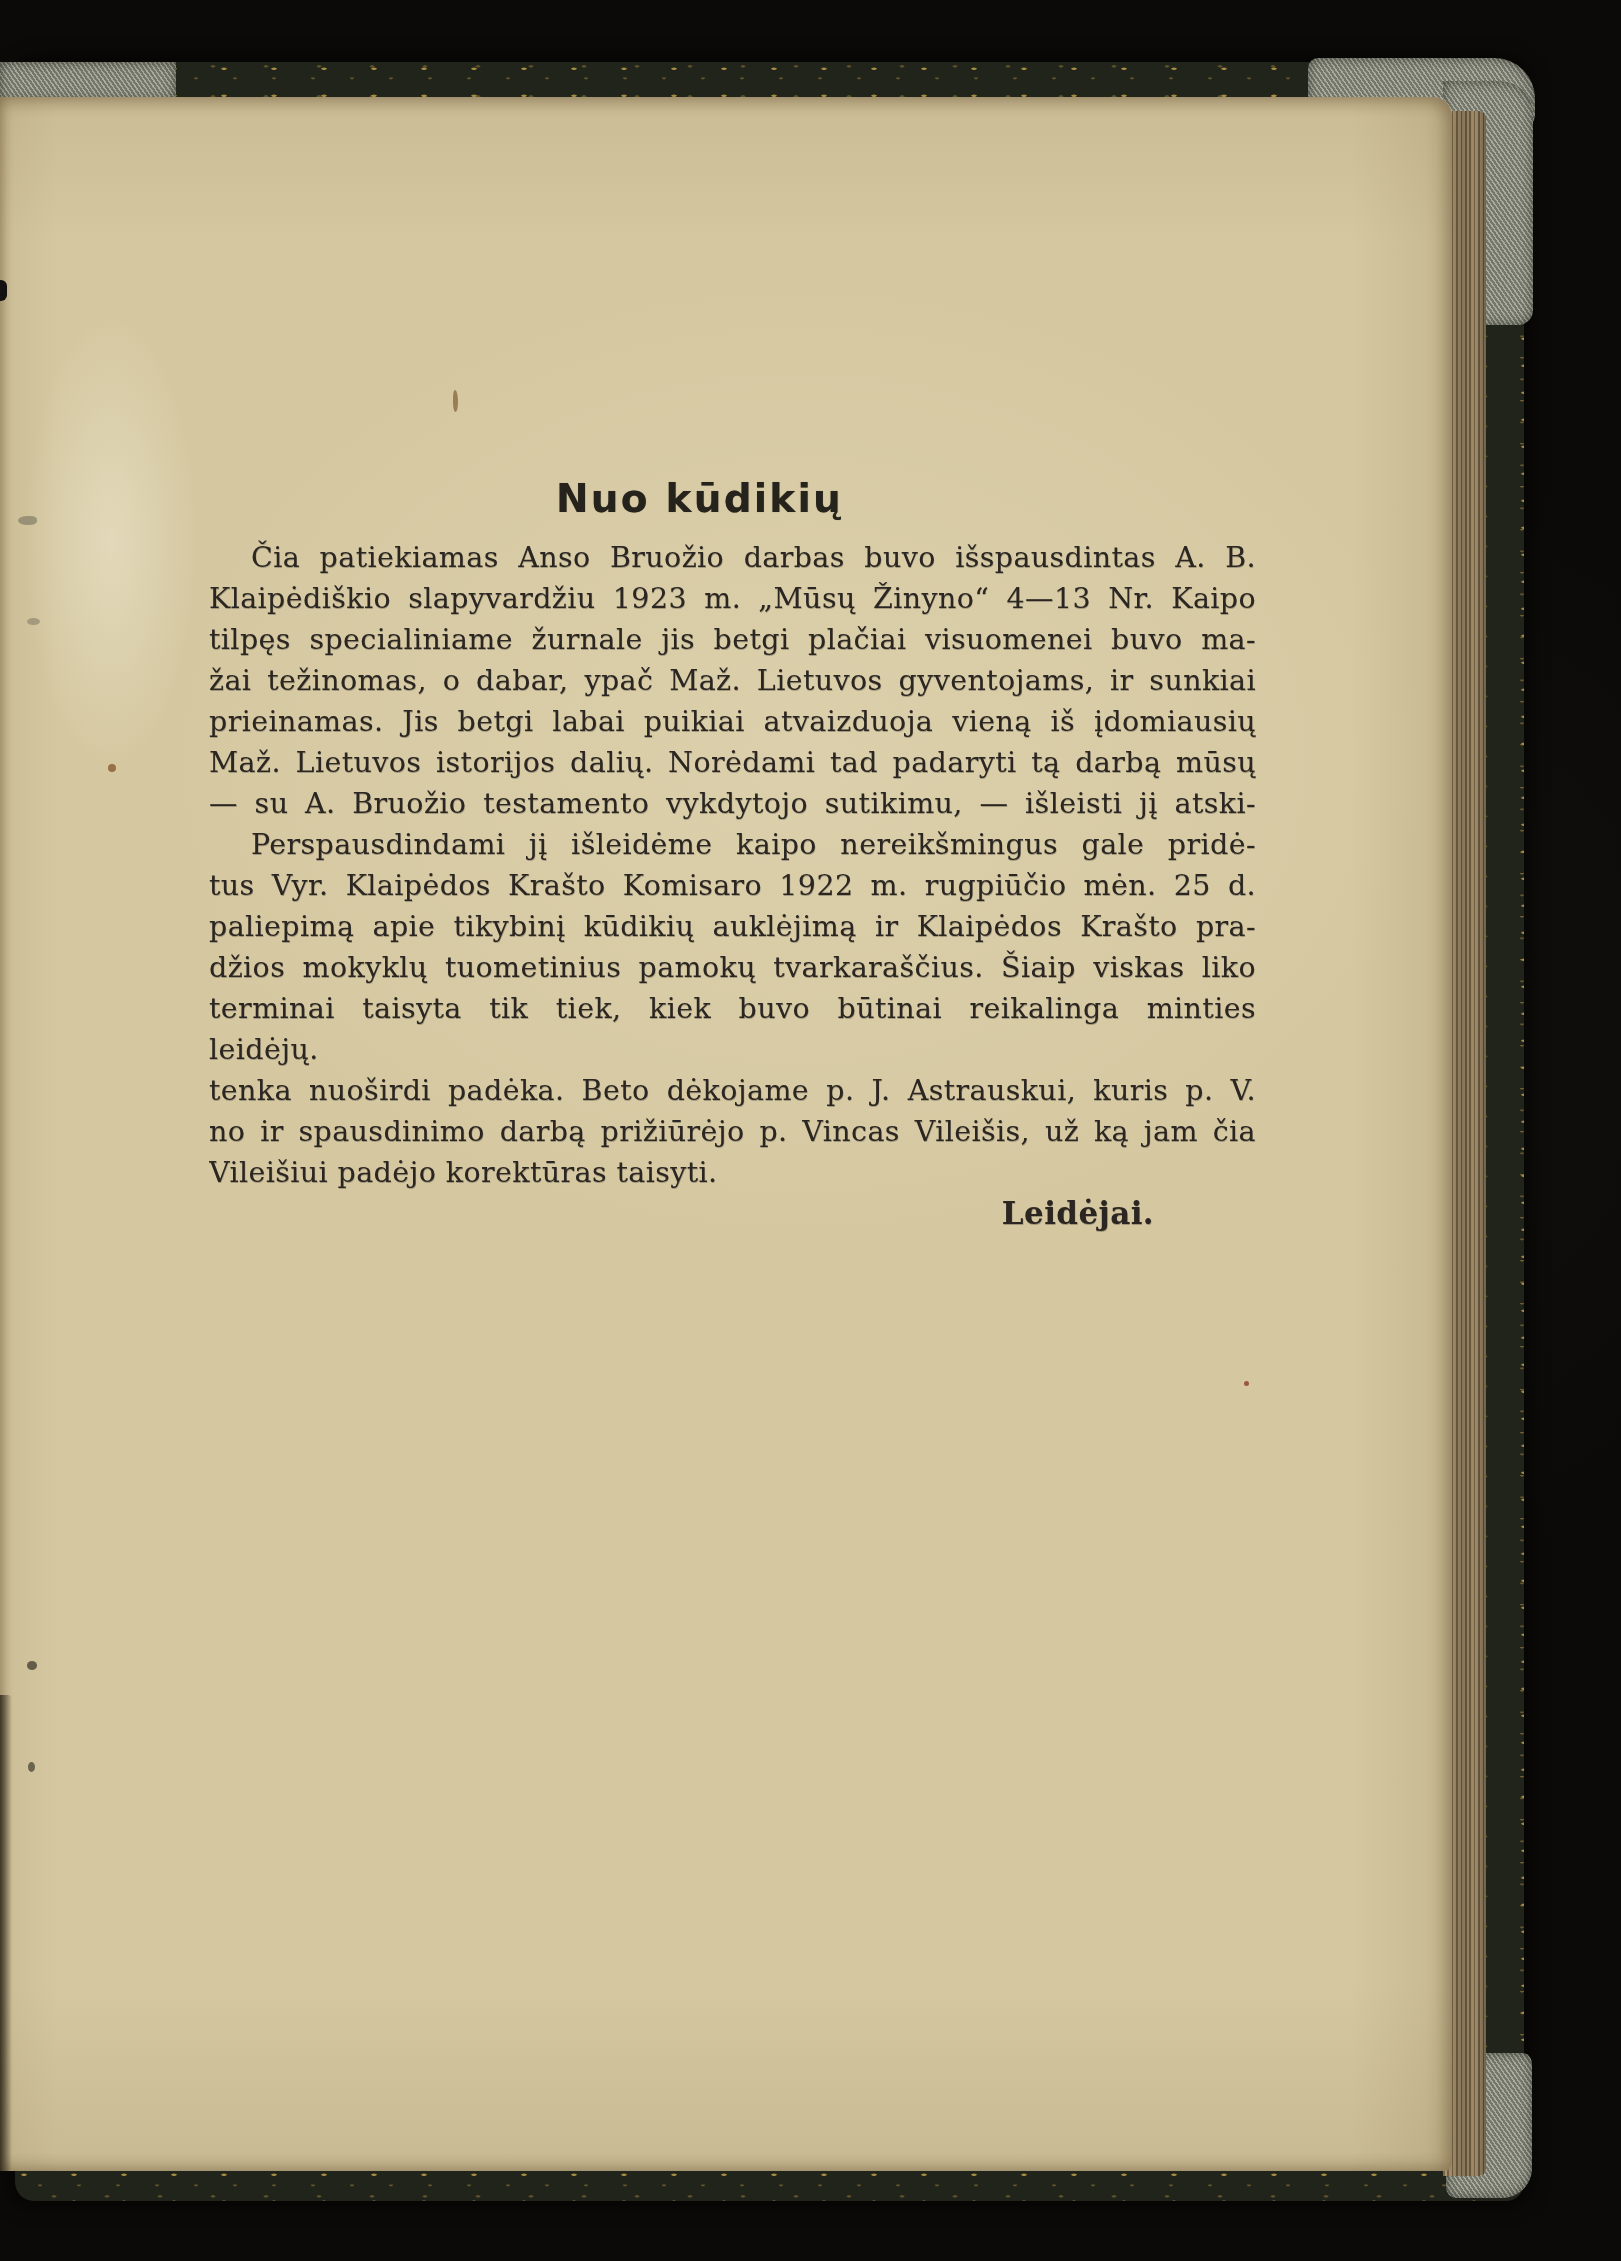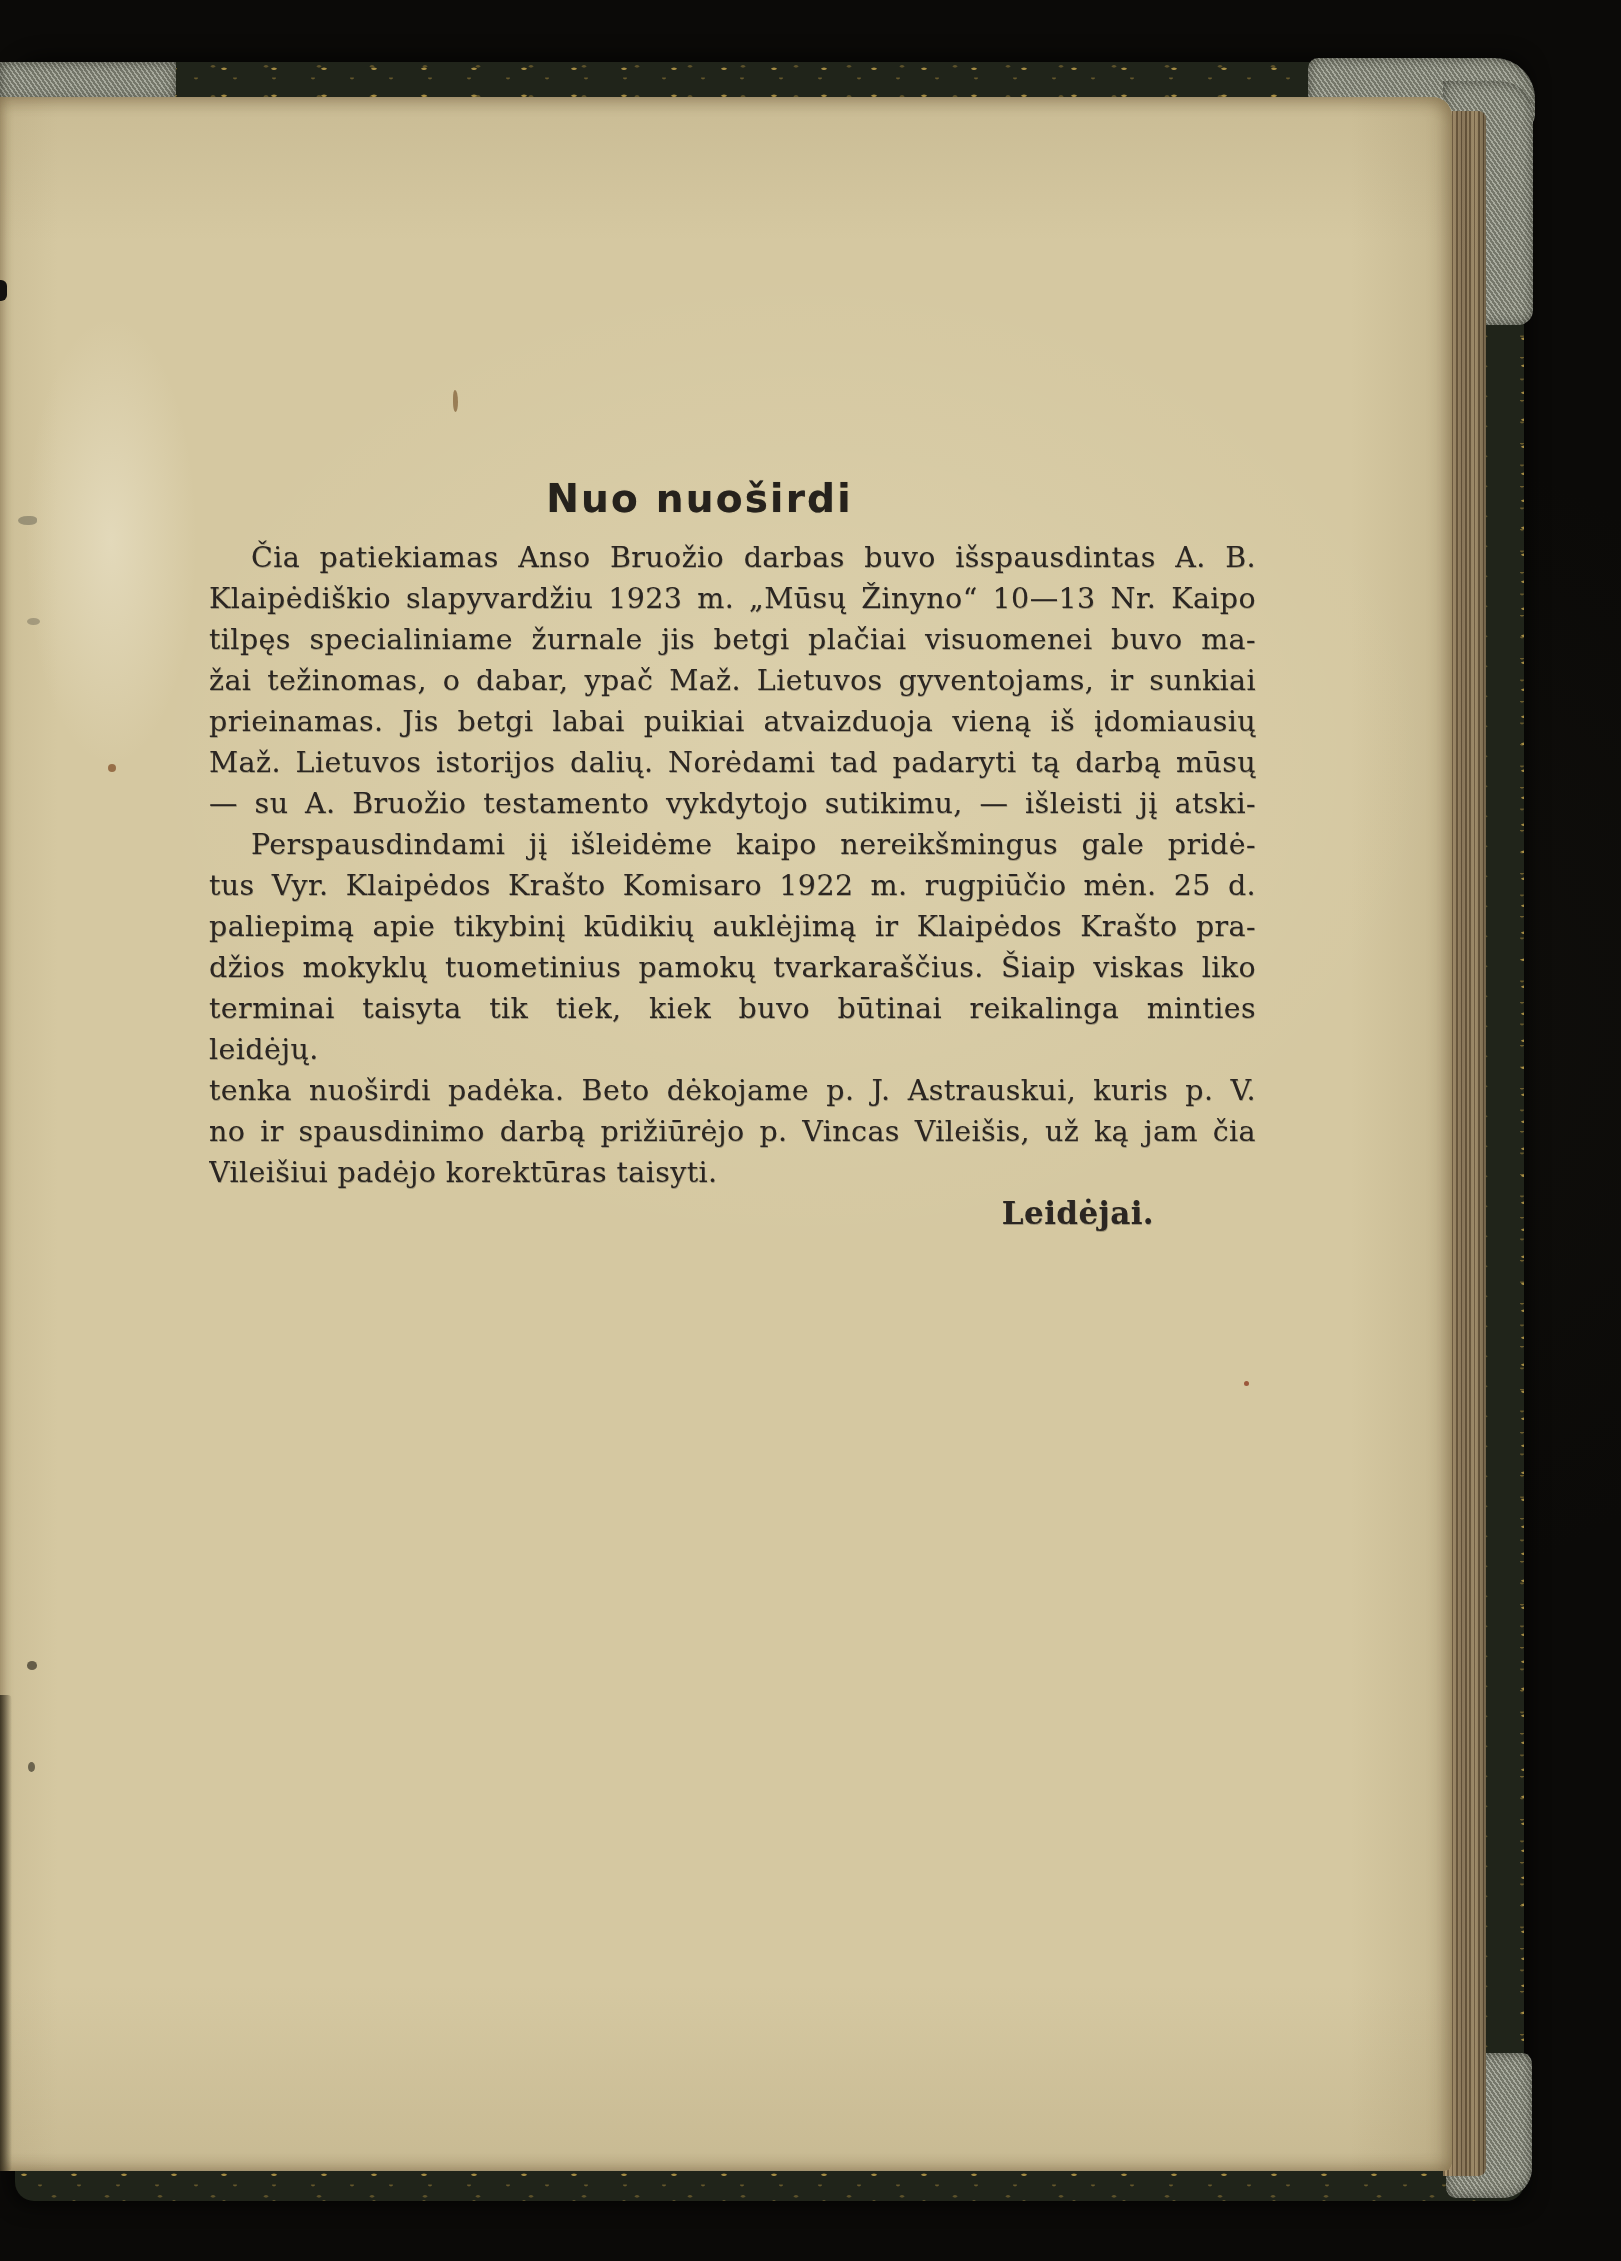--- a/index.html
+++ b/index.html
@@ -154,24 +154,24 @@
     <div class="speck speck-dot-1"></div>
     <div class="speck speck-gray-1"></div>
     <div class="speck speck-gray-2"></div>
     <div class="speck speck-dark-1"></div>
     <div class="speck speck-dark-2"></div>
     <div class="speck speck-red"></div>
     <div class="gutter-shadow"></div>
     <div class="edge-notch"></div>
 
     <div class="text-block">
-      <h1 class="title">Nuo nuoširdi</h1>
+      <h1 class="title">Nuo kūdikių</h1>
       <div class="lines">
         <div class="line indent">Čia patiekiamas Anso Bruožio darbas buvo išspausdintas A. B.</div>
-        <div class="line">Klaipėdiškio slapyvardžiu 1923 m. „Mūsų Žinyno“ 10—13 Nr. Kaipo</div>
+        <div class="line">Klaipėdiškio slapyvardžiu 1923 m. „Mūsų Žinyno“ 4—13 Nr. Kaipo</div>
         <div class="line">tilpęs specialiniame žurnale jis betgi plačiai visuomenei buvo ma-</div>
         <div class="line">žai težinomas, o dabar, ypač Maž. Lietuvos gyventojams, ir sunkiai</div>
         <div class="line">prieinamas. Jis betgi labai puikiai atvaizduoja vieną iš įdomiausių</div>
         <div class="line">Maž. Lietuvos istorijos dalių. Norėdami tad padaryti tą darbą mūsų</div>
         <div class="line">— su A. Bruožio testamento vykdytojo sutikimu, — išleisti jį atski-</div>
         <div class="line indent">Perspausdindami jį išleidėme kaipo nereikšmingus gale pridė-</div>
         <div class="line">tus Vyr. Klaipėdos Krašto Komisaro 1922 m. rugpiūčio mėn. 25 d.</div>
         <div class="line">paliepimą apie tikybinį kūdikių auklėjimą ir Klaipėdos Krašto pra-</div>
         <div class="line">džios mokyklų tuometinius pamokų tvarkaraščius. Šiaip viskas liko</div>
         <div class="line">terminai taisyta tik tiek, kiek buvo būtinai reikalinga minties</div>

